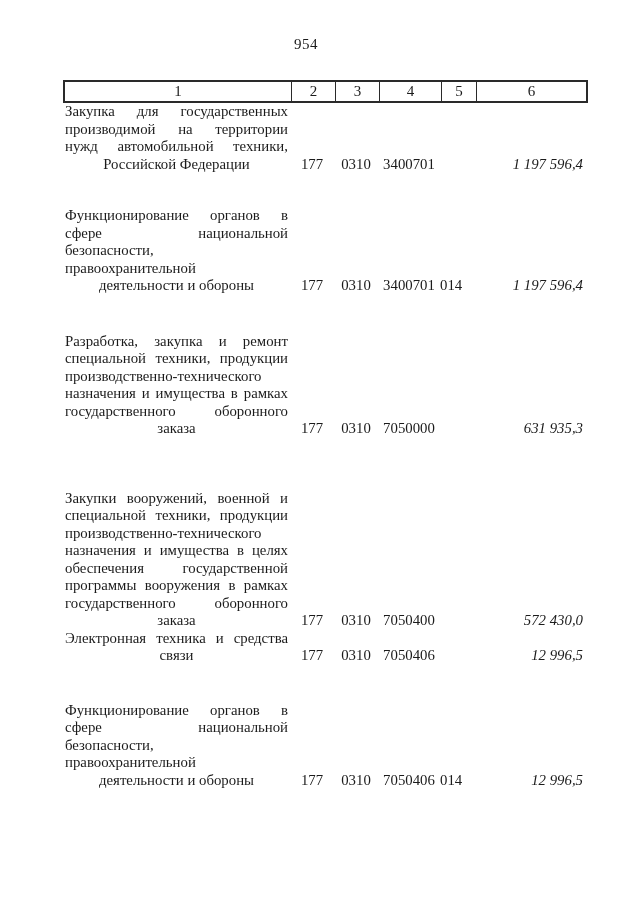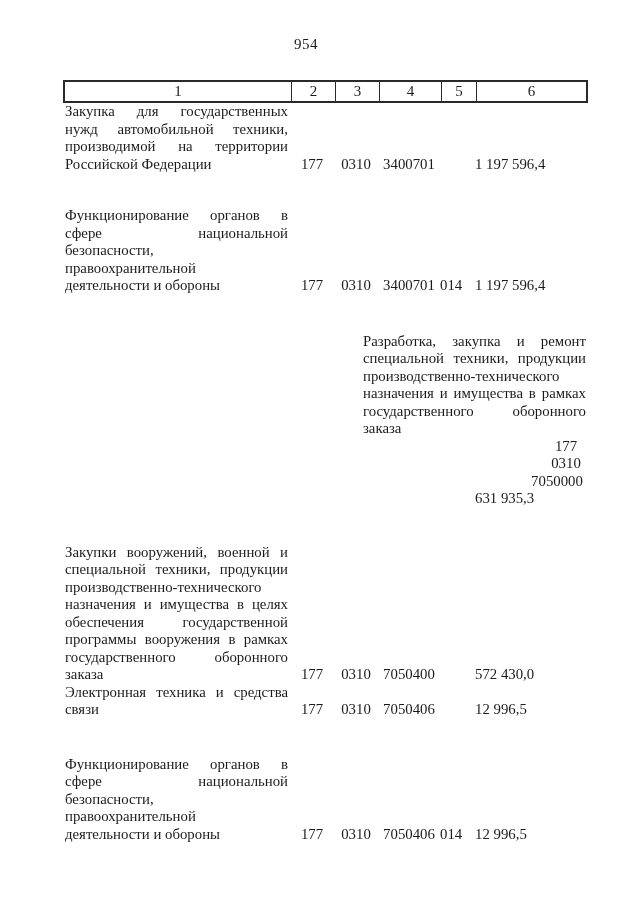--- a/index.html
+++ b/index.html
@@ -37,27 +37,27 @@
   
   .row {
     display: flex; align-items: flex-end;
     font-size: 14.8px; line-height: 17.5px;
   }
   .c1 { box-sizing: border-box; width: 227px; padding: 0 2px; }
   .c2 { width: 44px; text-align: center; }
   .c3 { width: 44px; text-align: center; }
   .c4 { width: 62px; text-align: center; }
   .c5 { width: 35px; }
-  .c6 { box-sizing: border-box; width: 113px; flex: 1; text-align: left; padding-right: 5px; }
+  .c6 { box-sizing: border-box; width: 113px; flex: 1; text-align: right; padding-right: 5px; font-style: italic; }
 
   .jl { text-align: justify; text-align-last: justify; }
-  .ll { text-align: left; }
+  .ll { text-align: center; }
 
-  .m1 { } .m2 { margin-top: 34px; } .m3 { margin-top: 38px; flex-direction: column; }
-  .m4 { margin-top: 36px; } .m5 { } .m6 { margin-top: 37px; }
+  .m1 { } .m2 { margin-top: 34px; } .m3 { margin-top: 38px; }
+  .m4 { margin-top: 52px; } .m5 { } .m6 { margin-top: 37px; }
 </style>
 </head>
 <body>
 
 <div class="page">
 
   <div class="pagenum">954</div>
 
   <div class="content">
 
@@ -66,22 +66,22 @@
       <div class="hc w2">2</div>
       <div class="hc w3">3</div>
       <div class="hc w4">4</div>
       <div class="hc w5">5</div>
       <div class="hc w6">6</div>
     </div>
 
     <div class="row m1">
       <div class="c1">
         <div class="jl">Закупка для государственных</div>
+        <div class="jl">производимой на территории</div>
         <div class="jl">нужд автомобильной техники,</div>
-        <div class="jl">производимой на территории</div>
         <div class="ll">Российской Федерации</div>
       </div>
       <div class="c2">177</div>
       <div class="c3">0310</div>
       <div class="c4">3400701</div>
       <div class="c5"></div>
       <div class="c6">1 197 596,4</div>
     </div>
 
     <div class="row m2">

